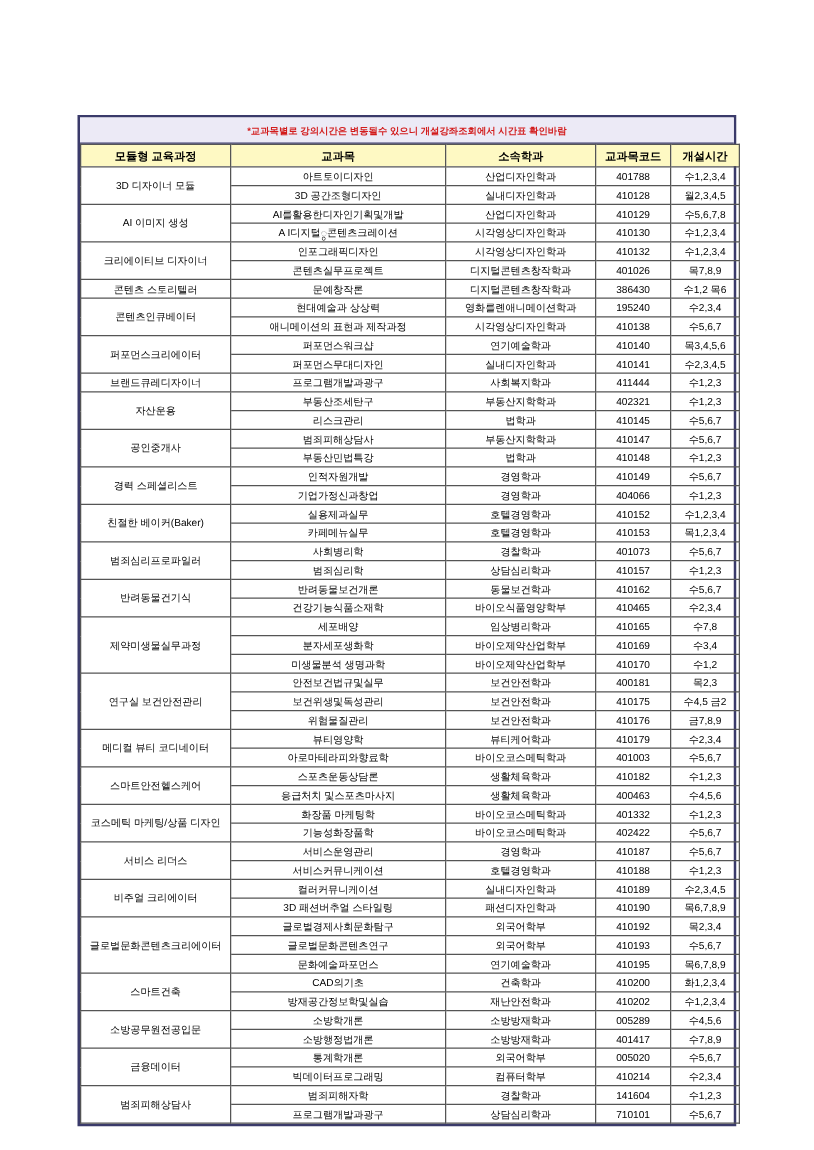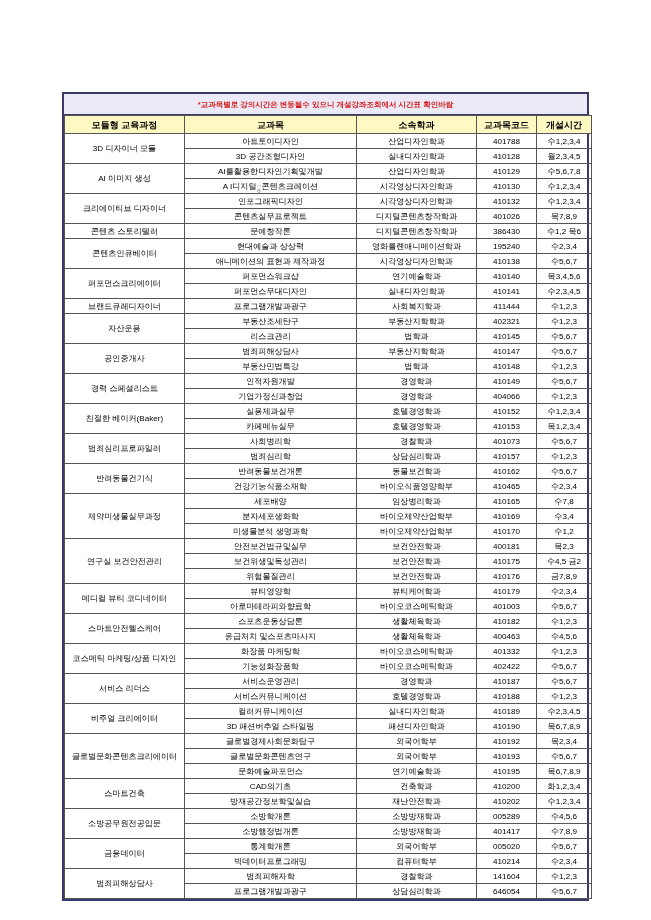--- a/index.html
+++ b/index.html
@@ -424,18 +424,18 @@
         <tr>
           <td class="course" rowspan="2">범죄피해상담사</td>
           <td class="subject">범죄피해자학</td>
           <td class="dept">경찰학과</td>
           <td class="code">141604</td>
           <td class="hours">수1,2,3</td>
         </tr>
         <tr>
           <td class="subject">프로그램개발과광구</td>
           <td class="dept">상담심리학과</td>
-          <td class="code">646054</td>
+          <td class="code">710101</td>
           <td class="hours">수5,6,7</td>
         </tr>
       </tbody>
   </table>
 </div>
 
 </body></html>

